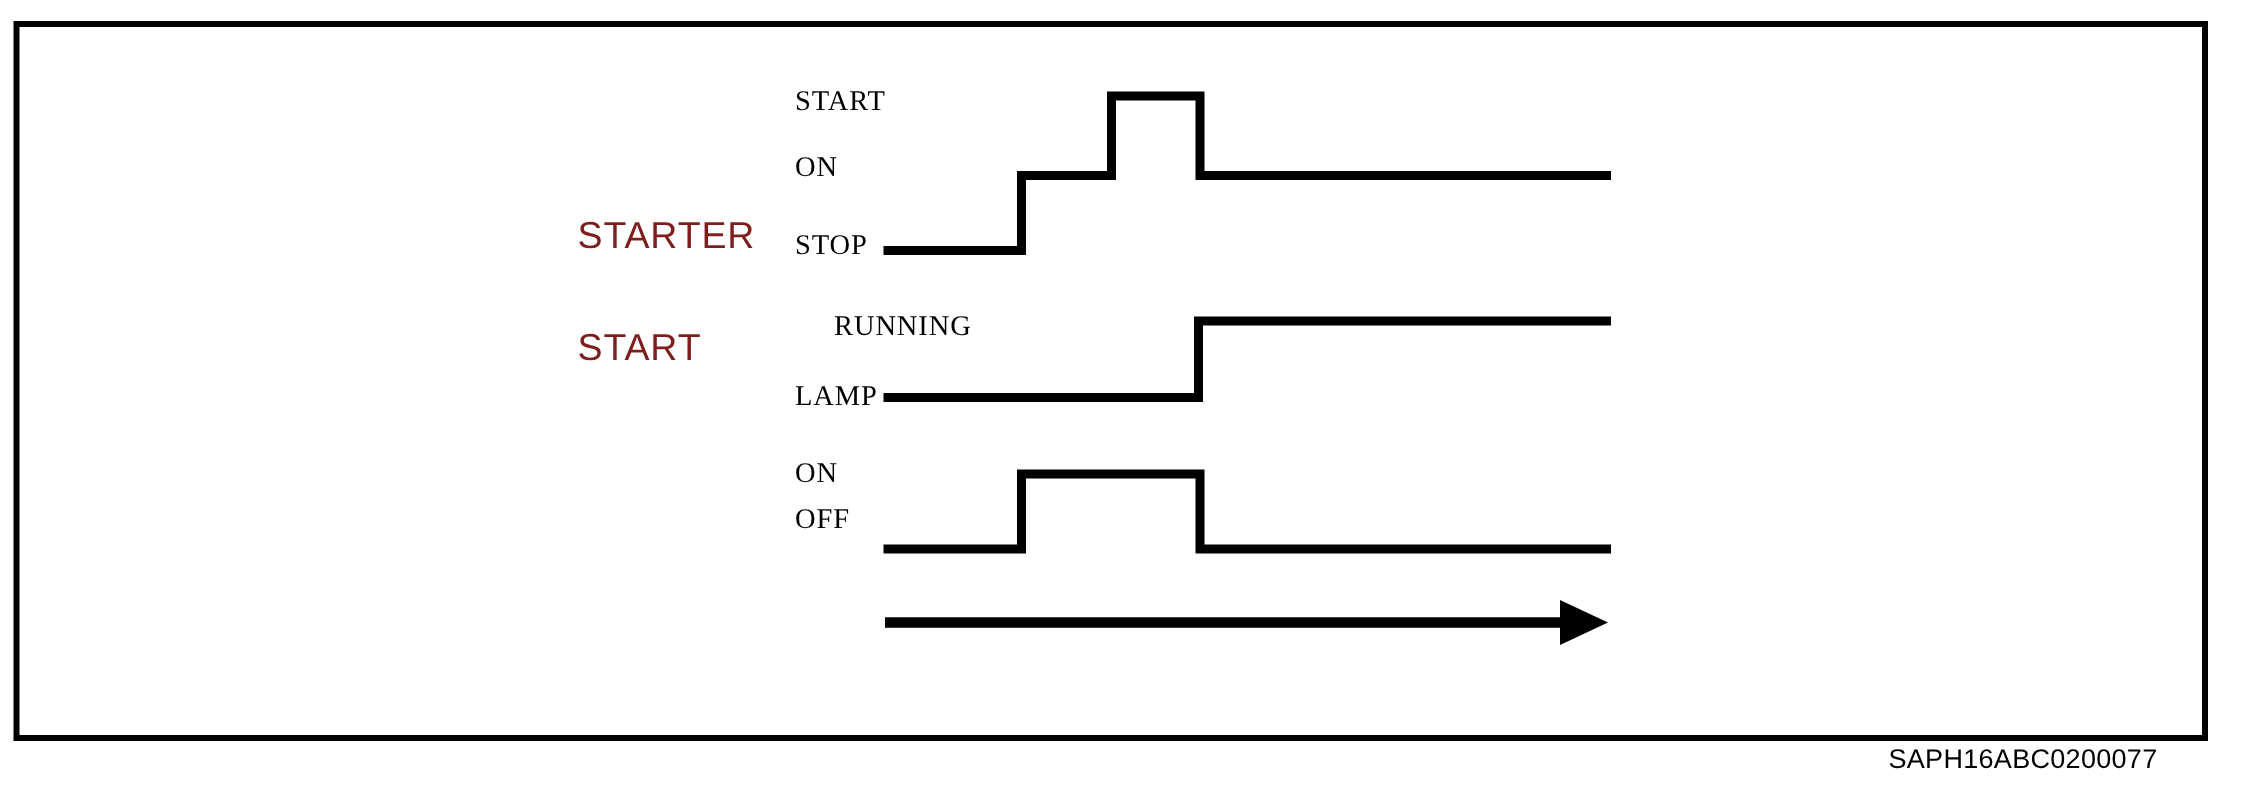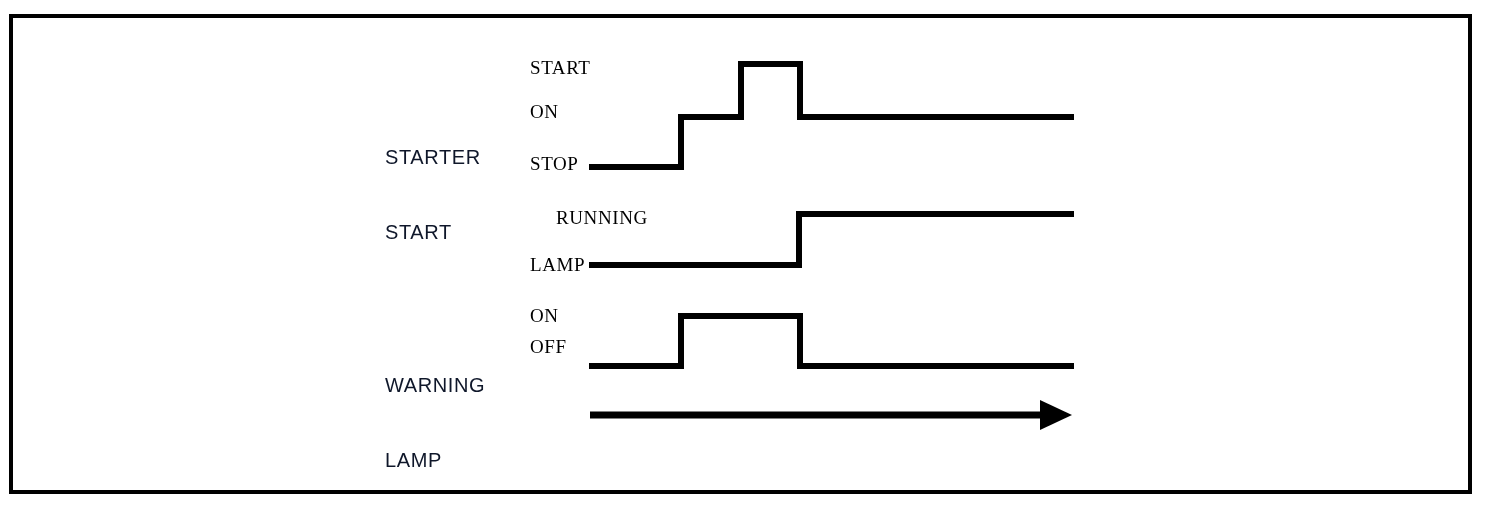--- a/index.html
+++ b/index.html
@@ -36,24 +36,24 @@
     position: absolute;
     left: 0;
     top: 0;
     width: 1504px;
     height: 524px;
   }
   
   .signal-label {
     position: absolute;
     font-family: "Liberation Sans", sans-serif;
-    font-size: 20px;
+    font-size: 25px;
     letter-spacing: 0.6px;
     line-height: 25px;
-    color: #0f172a;
+    color: #7f1d1d;
     white-space: pre;
   }
   
   .state-label {
     position: absolute;
     font-family: Liberation Serif, serif;
     font-size: 19px;
     letter-spacing: 0.6px;
     line-height: 19px;
     color: #000000;
@@ -76,24 +76,20 @@
 <div id="page">
 
   <div id="figure-frame"></div>
 
   <div class="signal-label" style="left:385px; top:95px;">
     <div>STARTER</div>
     <div>START</div>
   </div>
 
 
-  <div class="signal-label" style="left:385px; top:323px;">
-    <div>WARNING</div>
-    <div>LAMP</div>
-  </div>
 
   <div class="state-label" style="left:530px; top:58px;">START</div>
   <div class="state-label" style="left:530px; top:102px;">ON</div>
   <div class="state-label" style="left:530px; top:154px;">STOP</div>
 
   <div class="state-label" style="left:556px; top:208px;">RUNNING</div>
   <div class="state-label" style="left:530px; top:255px;">LAMP</div>
 
   <div class="state-label" style="left:530px; top:306px;">ON</div>
   <div class="state-label" style="left:530px; top:337px;">OFF</div>
@@ -105,14 +101,15 @@
     <polyline points="592,265 799,265 799,214 1071,214" fill="none" stroke="#000000" stroke-width="6" stroke-linecap="square" stroke-linejoin="miter"></polyline>
 
     <polyline points="592,366 681,366 681,316 800,316 800,366 1071,366" fill="none" stroke="#000000" stroke-width="6" stroke-linecap="square" stroke-linejoin="miter"></polyline>
 
     <g>
       <line x1="590" y1="415" x2="1048" y2="415" stroke="#000000" stroke-width="7" stroke-linecap="butt"></line>
       <polygon points="1040,400 1072,415 1040,430" fill="#000000"></polygon>
     </g>
   </svg>
 
+  <div id="figure-id">SAPH16ABC0200077</div>
 
 </div>
 
 </body></html>

